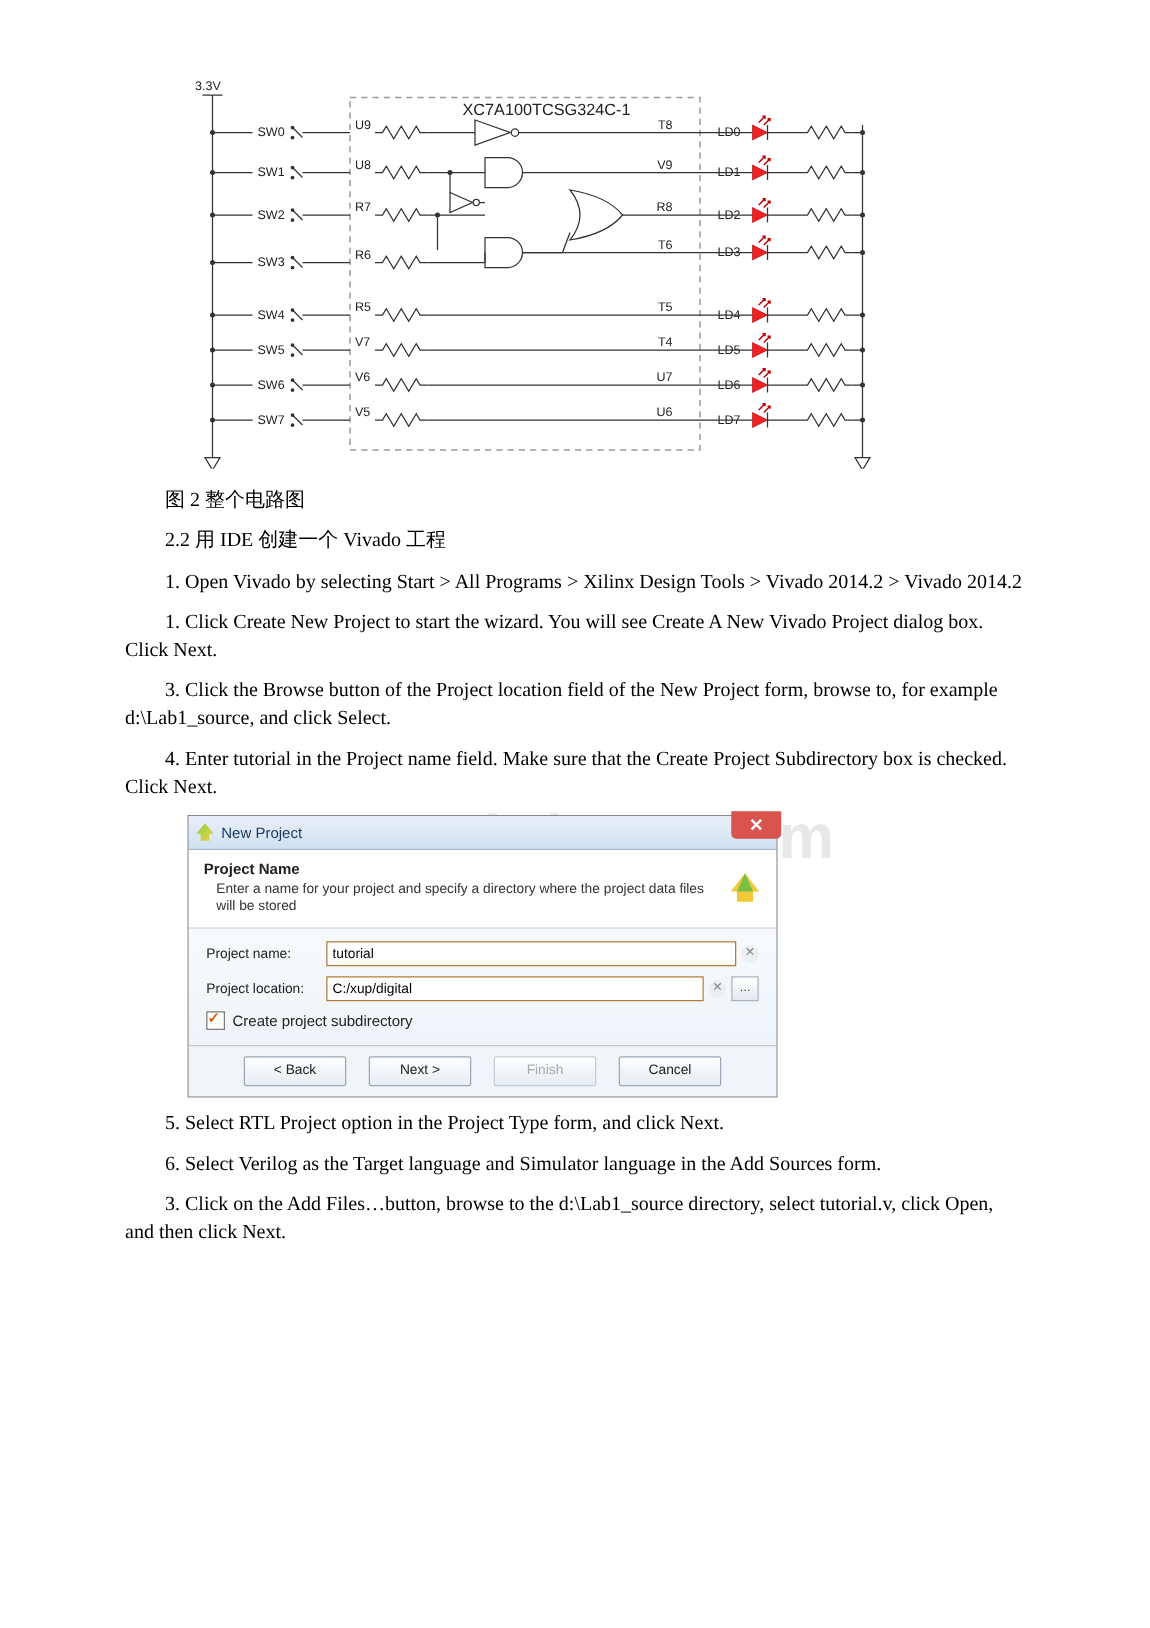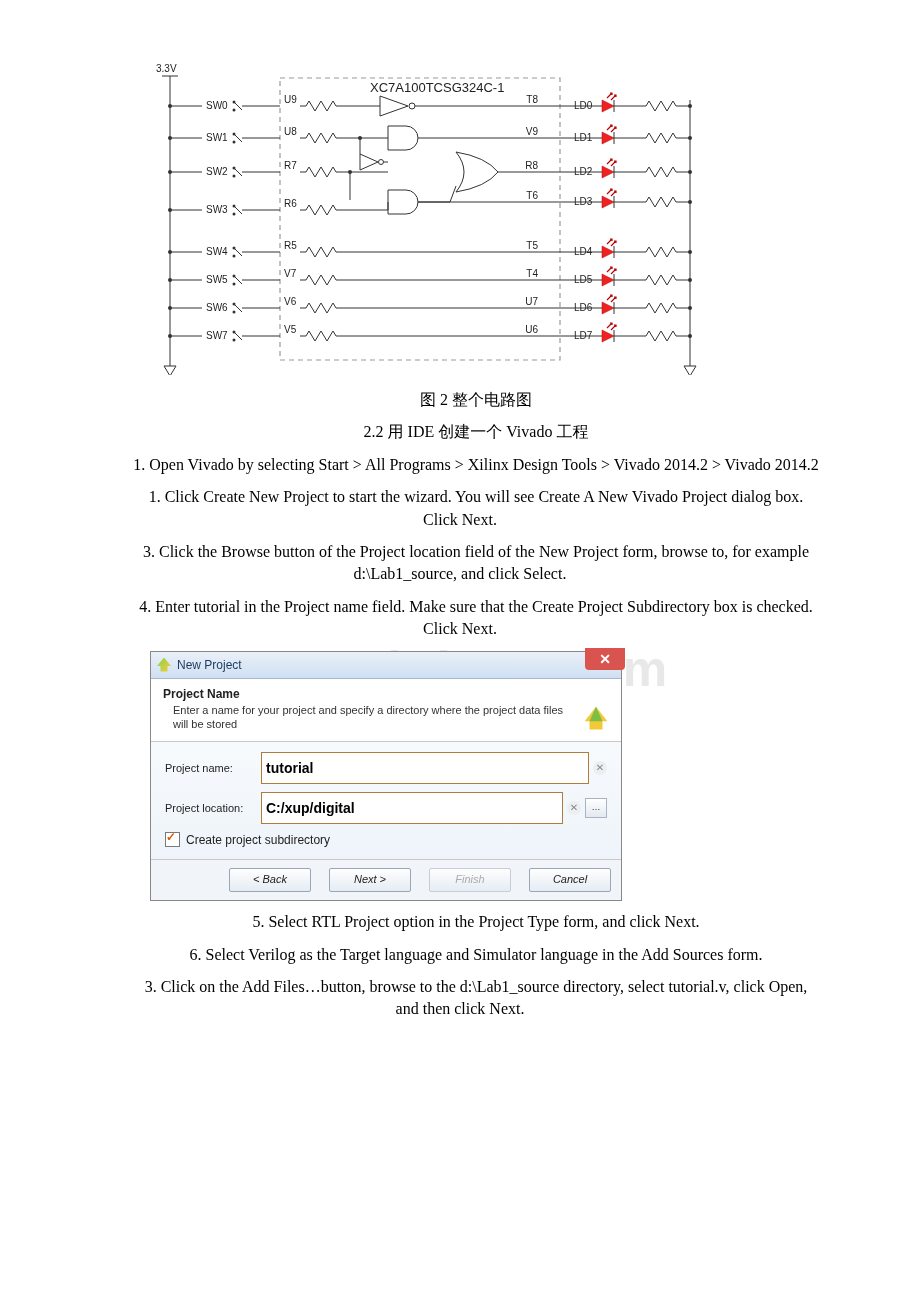--- a/index.html
+++ b/index.html
@@ -26,21 +26,21 @@
     font-weight: bold;
     user-select: none;
     z-index: 0;
   }
   .content { position: relative; z-index: 1; }
   p {
     margin: 10px 0;
     font-size: 16px;
     line-height: 1.4;
   }
-  .indent { text-indent: 2em; text-align: center; }
+  .indent { text-indent: 2em; }
   .cjk { font-family: "SimSun","Songti SC","Times New Roman",serif; }
 
   
   .circuit-wrap { margin: 0 0 6px 50px; }
   svg.circuit { width: 560px; height: 315px; }
   .circuit text { font-family: Arial, sans-serif; font-size: 10px; fill: #222; }
   .circuit .chiptitle { font-size: 13px; }
   .circuit .wire { stroke: #333; stroke-width: 1; fill: none; }
   .circuit .dash { stroke: #9a9a9a; stroke-width: 1.2; stroke-dasharray: 5 4; fill: none; }
   .circuit .res { stroke: #333; stroke-width: 1; fill: none; }
@@ -80,41 +80,40 @@
     width: 40px; height: 22px;
     background: #d9534f;
     border-radius: 0 0 4px 4px;
     color: #fff; font-weight: bold; text-align: center; line-height: 22px;
     font-size: 14px;
   }
   .dlg-header {
     background: #fff;
     padding: 8px 12px 10px 12px;
     border-bottom: 1px solid #c8c8c8;
-    display: flex; justify-content: space-between; align-items: flex-end;
+    display: flex; justify-content: space-between; align-items: center;
   }
   .dlg-header .h-text { flex: 1; padding-right: 8px; }
   .dlg-header .h-title { font-weight: bold; font-size: 12px; margin-bottom: 2px; }
   .dlg-header .h-desc { font-size: 11px; color: #333; line-height: 1.3; padding-left: 10px; }
   .dlg-header .h-ico {
     width: 26px; height: 26px;
   }
   .dlg-body { padding: 10px 14px 6px 14px; background: linear-gradient(#f7fafd,#eef4fa); }
   .fld-row { display: flex; align-items: center; margin-bottom: 8px; }
   .fld-label { width: 96px; font-size: 11px; }
   .fld-input {
     flex: 1;
-    height: 32px;
+    height: 20px;
     border: 1px solid #b07c3a;
     background: #fff;
-    font-size: 14px;
+    font-size: 11px;
     padding: 0 4px;
     outline: none;
     box-sizing: border-box;
-    font-weight: bold;
   }
   .fld-clear {
     width: 14px; height: 14px; margin-left: 4px;
     border-radius: 50%; background: #eceff2;
     color: #888; font-size: 10px; line-height: 14px; text-align: center;
   }
   .fld-browse {
     width: 20px; height: 18px; margin-left: 4px;
     border: 1px solid #aab4c0;
     background: linear-gradient(#fff,#e3e9f0);
@@ -127,24 +126,23 @@
   }
   .chk::after {
     content: "✓"; color: #d85a00; font-size: 12px; font-weight: bold;
     position: absolute; top: -3px; left: 0;
   }
   .path-note { font-size: 11px; margin: 2px 0 28px 0; }
   .dlg-footer {
     border-top: 1px solid #c8c8c8;
     padding: 8px 10px;
     display: flex;
-    justify-content: flex-end;
+    justify-content: center;
     gap: 18px;
     background: #f1f5fa;
-    font-style: italic;
   }
   .dlg-btn {
     min-width: 64px; height: 22px;
     border: 1px solid #9aa7b6;
     background: linear-gradient(#fefefe,#e5ecf3);
     font-size: 11px;
     padding: 0 8px;
     line-height: 20px;
     text-align: center;
     border-radius: 2px;

